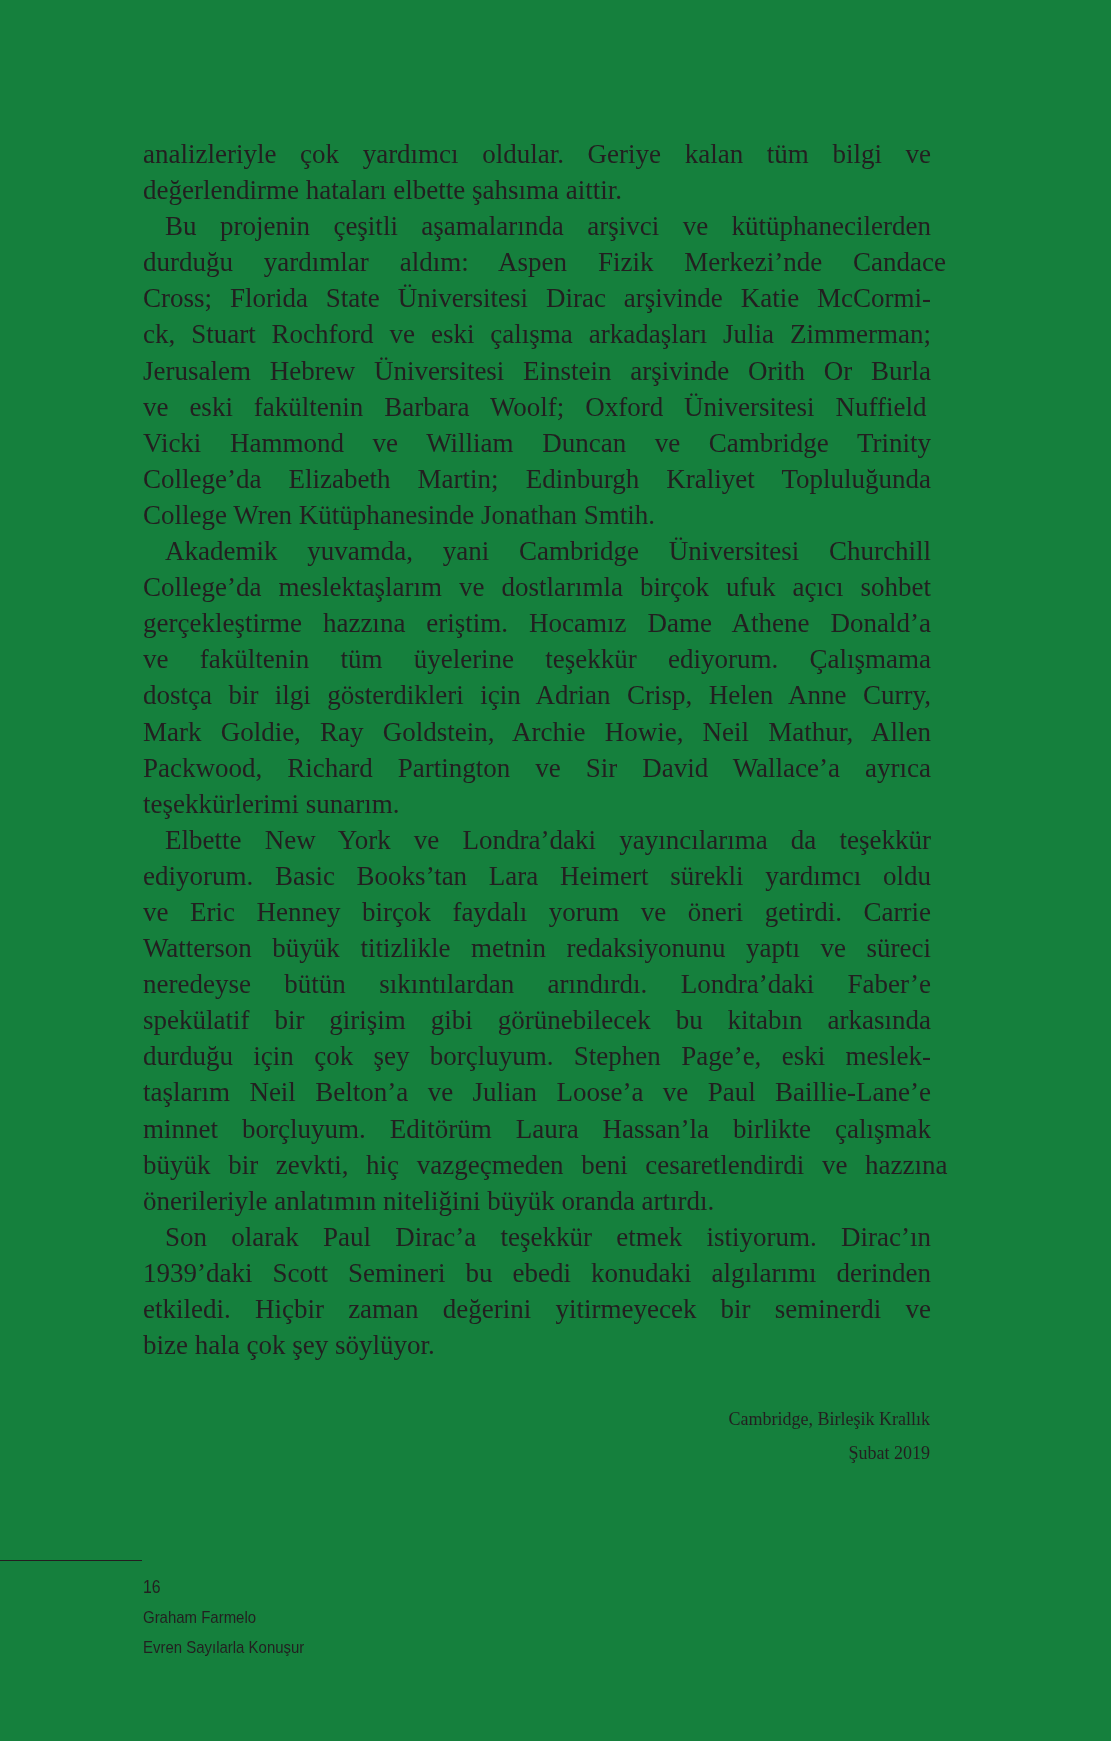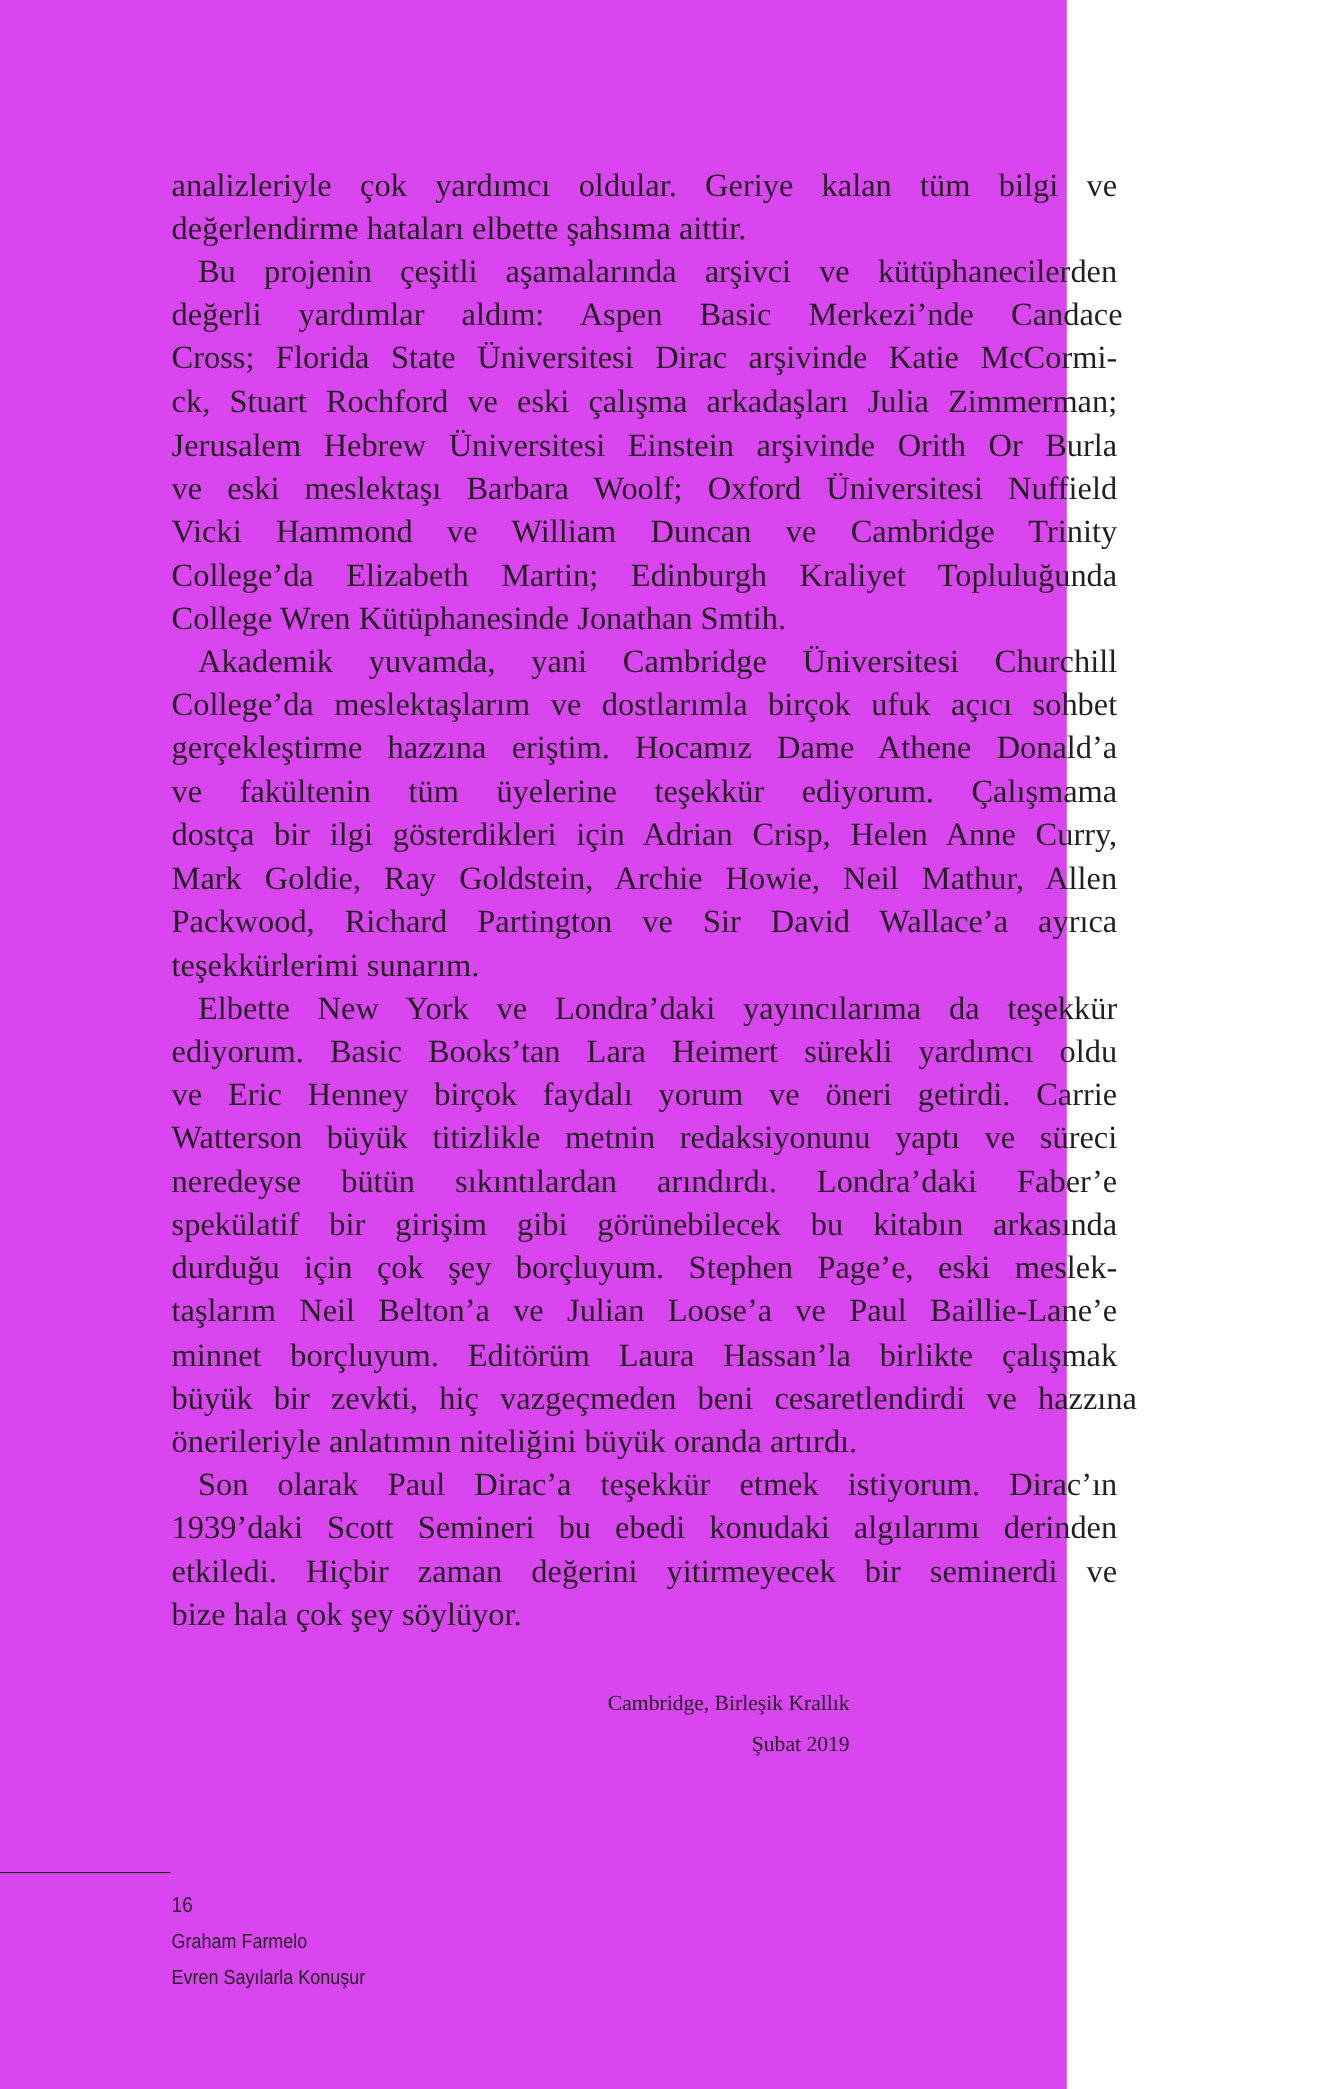--- a/index.html
+++ b/index.html
@@ -1,17 +1,17 @@
 <!DOCTYPE html>
 <html><head>
 <meta charset="utf-8">
 <style>
   html, body { margin: 0; padding: 0; background: #ffffff; }
   body { width: 1111px; height: 1741px; position: relative; overflow: hidden; }
-  .page { position: absolute; left: 0; top: 0; width: 889px; height: 1741px; background: #d946ef; }
+  .page { position: absolute; left: 0; top: 0; width: 1111px; height: 1741px; background: #15803d; }
   .body-text {
     position: absolute; left: 143px; top: 136px; width: 788px;
     font-family: "Liberation Serif", "DejaVu Serif", serif;
     font-size: 27px; color: #231f20;
   }
   .line {
     display: block; height: 36.1px; line-height: 36.1px;
     white-space: nowrap; text-align: justify; text-align-last: justify;
     overflow: visible;
   }
@@ -35,25 +35,25 @@
 <body>
 
 <div class="page">
   <div class="body-text" id="body-text">
       <div>
         <span class="line"><span style="display: inline-block; white-space: nowrap; word-spacing: 16.8711px;">analizleriyle çok yardımcı oldular. Geriye kalan tüm bilgi ve</span></span>
         <span class="line last"><span style="display: inline-block; white-space: nowrap;">değerlendirme hataları elbette şahsıma aittir.</span></span>
       </div>
       <div>
         <span class="line indent"><span style="display: inline-block; white-space: nowrap; word-spacing: 16.7057px;">Bu projenin çeşitli aşamalarında arşivci ve kütüphanecilerden</span></span>
-        <span class="line"><span style="display: inline-block; white-space: nowrap; word-spacing: 24.1198px;">değerli yardımlar aldım: Aspen Basic Merkezi’nde Candace</span></span>
+        <span class="line"><span style="display: inline-block; white-space: nowrap; word-spacing: 24.1198px;">durduğu yardımlar aldım: Aspen Fizik Merkezi’nde Candace</span></span>
         <span class="line"><span style="display: inline-block; white-space: nowrap; word-spacing: 11.1272px;">Cross; Florida State Üniversitesi Dirac arşivinde Katie McCormi-</span></span>
         <span class="line"><span style="display: inline-block; white-space: nowrap; word-spacing: 9.18359px;">ck, Stuart Rochford ve eski çalışma arkadaşları Julia Zimmerman;</span></span>
         <span class="line"><span style="display: inline-block; white-space: nowrap; word-spacing: 11.9888px;">Jerusalem Hebrew Üniversitesi Einstein arşivinde Orith Or Burla</span></span>
-        <span class="line"><span style="display: inline-block; white-space: nowrap; word-spacing: 14.154px;">ve eski meslektaşı Barbara Woolf; Oxford Üniversitesi Nuffield</span></span>
+        <span class="line"><span style="display: inline-block; white-space: nowrap; word-spacing: 14.154px;">ve eski fakültenin Barbara Woolf; Oxford Üniversitesi Nuffield</span></span>
         <span class="line"><span style="display: inline-block; white-space: nowrap; word-spacing: 21.8616px;">Vicki Hammond ve William Duncan ve Cambridge Trinity</span></span>
         <span class="line"><span style="display: inline-block; white-space: nowrap; word-spacing: 20.3562px;">College’da Elizabeth Martin; Edinburgh Kraliyet Topluluğunda</span></span>
         <span class="line last"><span style="display: inline-block; white-space: nowrap;">College Wren Kütüphanesinde Jonathan Smtih.</span></span>
       </div>
       <div>
         <span class="line indent"><span style="display: inline-block; white-space: nowrap; word-spacing: 23.025px;">Akademik yuvamda, yani Cambridge Üniversitesi Churchill</span></span>
         <span class="line"><span style="display: inline-block; white-space: nowrap; word-spacing: 10.2812px;">College’da meslektaşlarım ve dostlarımla birçok ufuk açıcı sohbet</span></span>
         <span class="line"><span style="display: inline-block; white-space: nowrap; word-spacing: 14.2578px;">gerçekleştirme hazzına eriştim. Hocamız Dame Athene Donald’a</span></span>
         <span class="line"><span style="display: inline-block; white-space: nowrap; word-spacing: 24.487px;">ve fakültenin tüm üyelerine teşekkür ediyorum. Çalışmama</span></span>
         <span class="line"><span style="display: inline-block; white-space: nowrap; word-spacing: 9.68056px;">dostça bir ilgi gösterdikleri için Adrian Crisp, Helen Anne Curry,</span></span>

